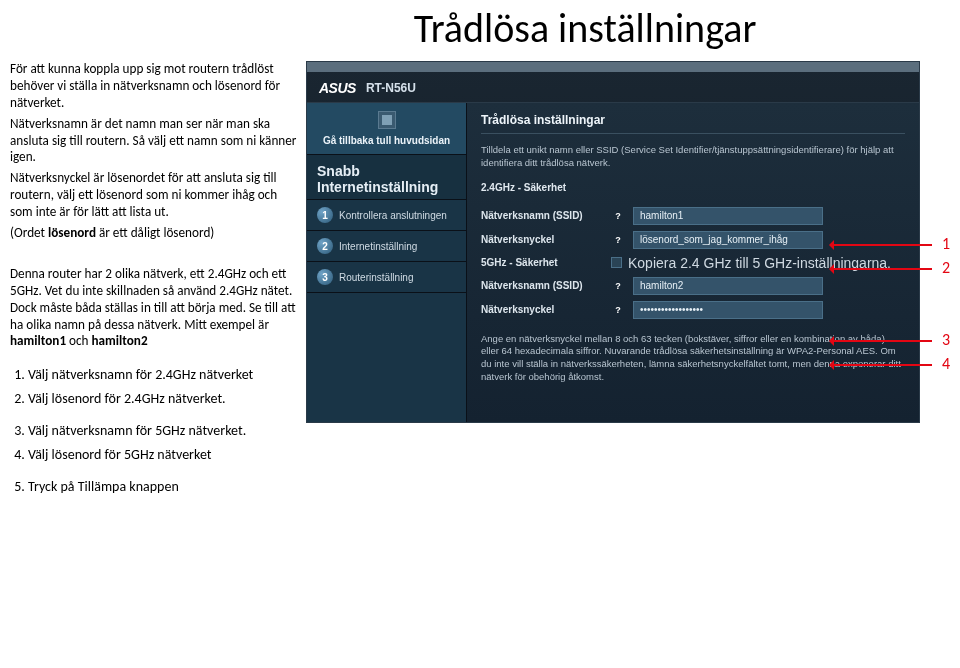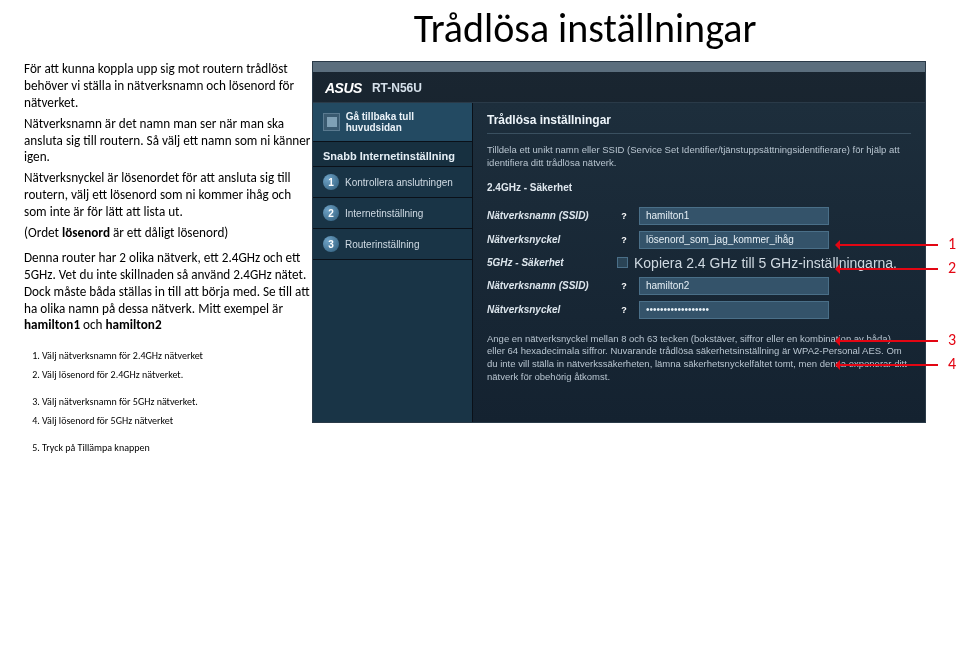--- a/index.html
+++ b/index.html
@@ -13,34 +13,35 @@
   }
   .title {
     font-size: 40px;
     font-weight: 400;
     text-align: center;
     padding: 4px 0 8px 210px;
     color: #000;
   }
   .main-row {
     display: flex;
-    padding: 0 24px;
+    gap: 8px;
+    padding: 0 10px;
   }
   .left-col {
     width: 288px;
     font-size: 13.2px;
     line-height: 1.28;
     color: #000;
   }
   .left-col p { margin-bottom: 4px; }
   .left-col .bold { font-weight: 700; }
   .left-col ol {
     margin-top: 16px;
     padding-left: 18px;
-    font-size: 10px;
+    font-size: 14px;
   }
   .left-col ol li { margin-bottom: 6px; }
   .router-frame {
     width: 614px;
     position: relative;
   }
   .router-ui {
     width: 614px;
     background: linear-gradient(to bottom, #1a2631, #0f1a24);
     border: 1px solid #2a3a48;
@@ -81,39 +82,40 @@
   .sb-home {
     display: flex;
     align-items: center;
     gap: 6px;
     padding: 8px 10px;
     background: #234a62;
     border-bottom: 1px solid #0a1018;
     font-size: 10px;
     font-weight: 700;
     color: #eaf2f8;
+    flex-direction: column;
   }
   .sb-home .home-icon {
     width: 18px; height: 18px;
     background: #3a5a70;
     border: 1px solid #5a7a90;
     position: relative;
   }
   .sb-home .home-icon::before {
     content: "";
     position: absolute;
     top: 3px; left: 3px;
     width: 10px; height: 10px;
     background: #7fa0b5;
   }
   .sb-section {
     padding: 8px 10px 4px;
     background: #173040;
     font-weight: 700;
-    font-size: 11px;
+    font-size: 14px;
     color: #e5eef5;
     border-bottom: 1px solid #0a1018;
   }
   .sb-step {
     display: flex;
     align-items: center;
     gap: 6px;
     padding: 7px 10px;
     font-size: 10px;
     color: #d0dbe4;
@@ -159,21 +161,20 @@
   .form-row {
     display: flex;
     align-items: center;
     margin-bottom: 6px;
     font-size: 10px;
   }
   .form-row .lbl {
     width: 130px;
     font-weight: 700;
     color: #dde6ed;
-    font-style: italic;
   }
   .form-row .q {
     width: 14px; height: 14px;
     border-radius: 50%;
     color: #fff;
     font-size: 9px;
     font-weight: 700;
     display: flex;
     align-items: center;
     justify-content: center;
@@ -252,21 +253,21 @@
 <div class="title">Trådlösa inställningar</div>
 
 <div class="main-row">
   <div class="left-col">
     <p>För att kunna koppla upp sig mot routern trådlöst behöver vi ställa in nätverksnamn och lösenord för nätverket.</p>
     <p>Nätverksnamn är det namn man ser när man ska ansluta sig till routern. Så välj ett namn som ni känner igen.</p>
     <p>Nätverksnyckel är lösenordet för att ansluta sig till routern, välj ett lösenord som ni kommer ihåg och som inte är för lätt att lista ut.</p>
     <p>
       <span>(Ordet </span><span class="bold">lösenord</span><span> är ett dåligt lösenord)</span>
     </p>
-    <p style="margin-top:8px">
+    <p style="margin-top:24px">
       <span>Denna router har 2 olika nätverk, ett 2.4GHz och ett 5GHz. Vet du inte skillnaden så använd 2.4GHz nätet. Dock måste båda ställas in till att börja med. Se till att ha olika namn på dessa nätverk. Mitt exempel är </span><span class="bold">hamilton1</span><span> och </span><span class="bold">hamilton2</span>
     </p>
     <ol>
       <li>Välj nätverksnamn för 2.4GHz nätverket</li>
       <li>Välj lösenord för 2.4GHz nätverket.</li>
       <li style="margin-top:14px">Välj nätverksnamn för 5GHz nätverket.</li>
       <li>Välj lösenord för 5GHz nätverket</li>
       <li style="margin-top:14px">Tryck på Tillämpa knappen</li>
     </ol>
   </div>

